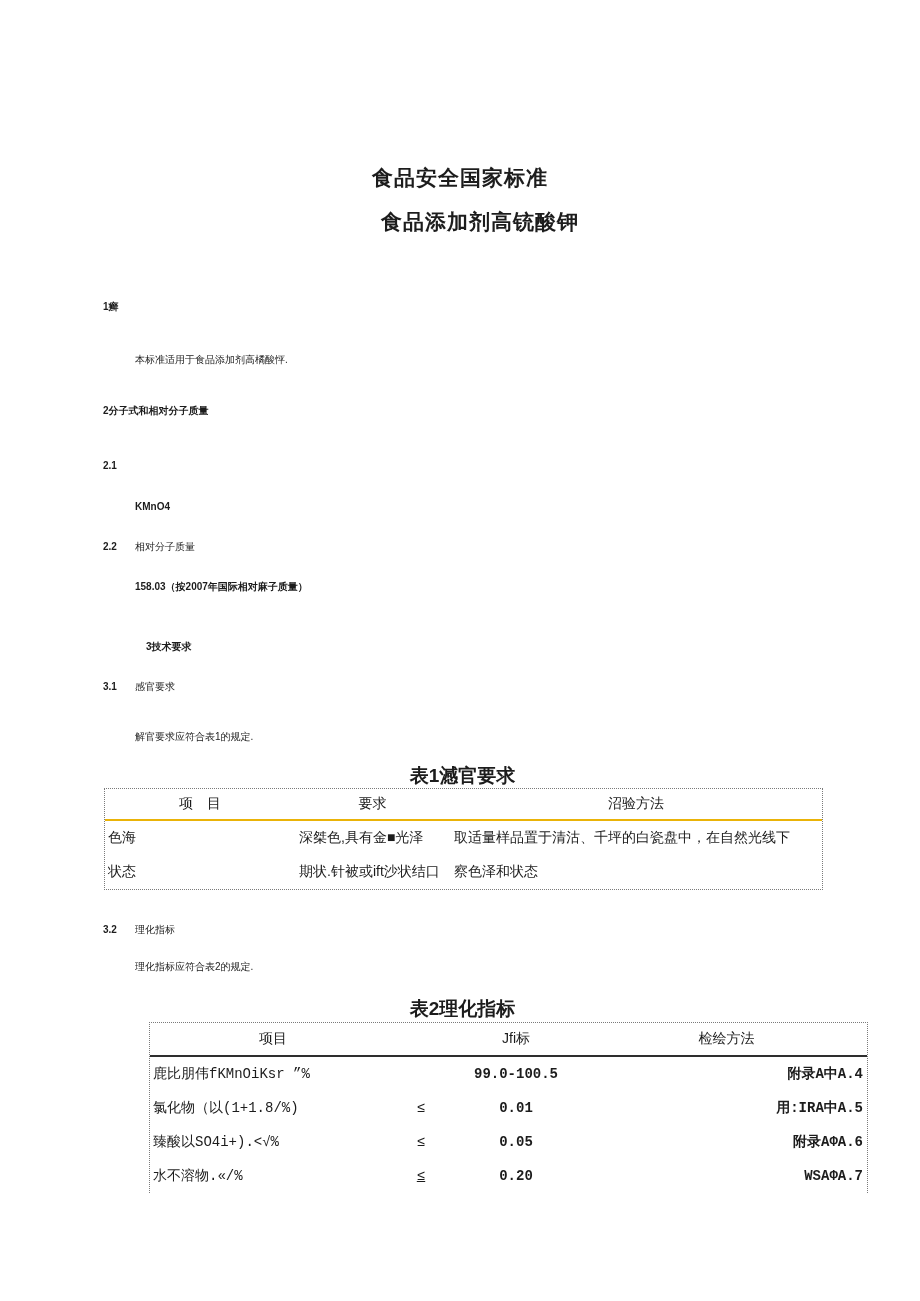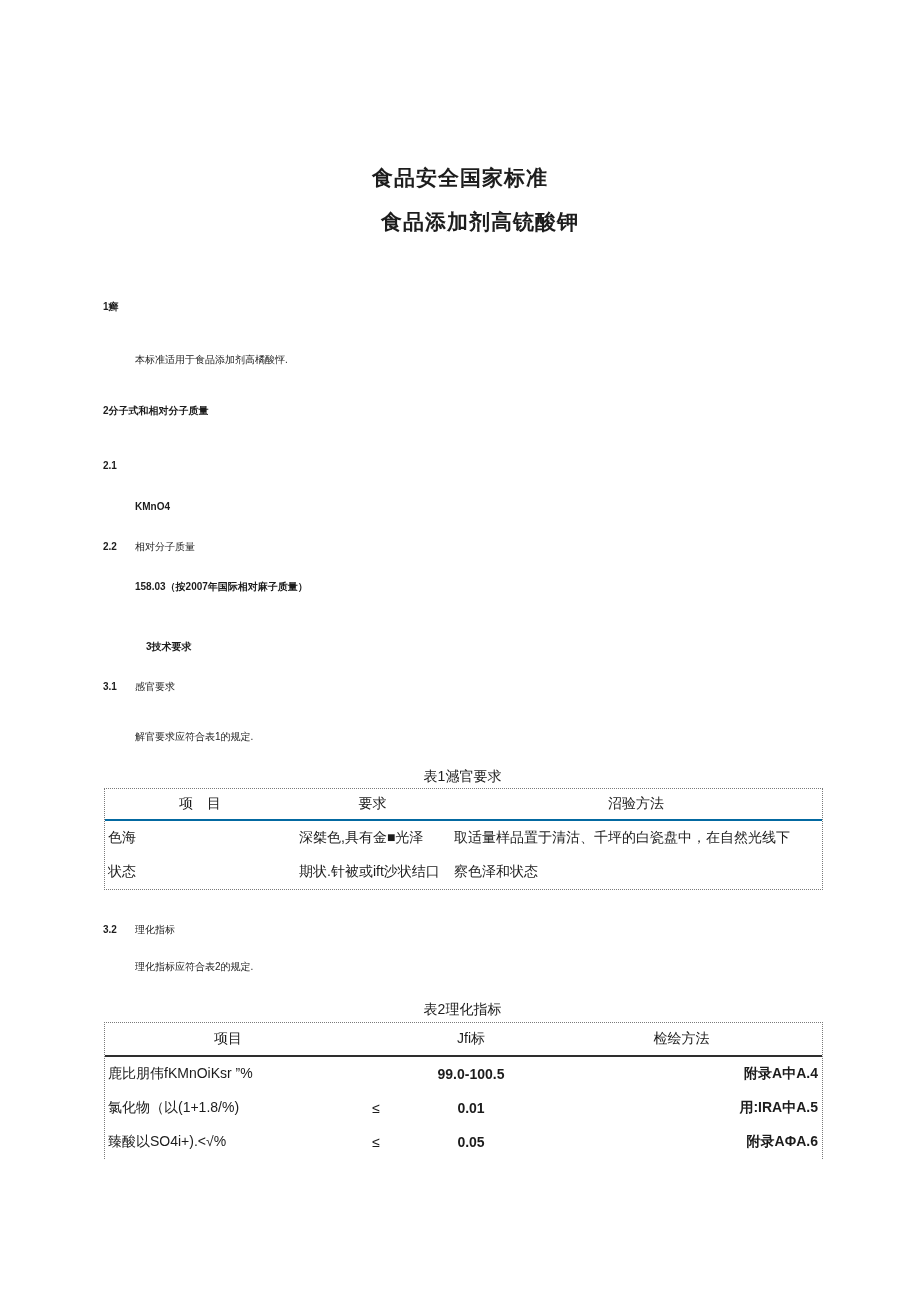--- a/index.html
+++ b/index.html
@@ -10,29 +10,29 @@
     color:#1c1c1c;
     position:relative;
     overflow:hidden;
   }
   .page { position:absolute; inset:0; background:#ffffff; }
   .line { position:absolute; white-space:nowrap; font-size:10px; line-height:20px; }
   .center { left:0; width:920px; text-align:center; }
   .ttl { font-size:21px; font-weight:bold; letter-spacing:1px; }
   .b { font-weight:bold; }
   .hnum { font-weight:bold; margin-right:18px; }
-  .caption { font-weight:400; font-size:14px; }
+  .caption { font-weight:700; font-size:19px; }
   .tblwrap { position:absolute; left:104px; width:717px; border:1px dotted #7a7a7a; }
   .tblwrap.noBottom { border-bottom:none; }
   table { border-collapse:collapse; width:100%; table-layout:fixed; font-size:14px; color:#1c1c1c; }
   td,th { padding:0 4px; font-weight:normal; vertical-align:middle; overflow:hidden; white-space:nowrap; }
-  .t1 th { height:30px; border-bottom:2px solid #0369a1; text-align:center; }
+  .t1 th { height:30px; border-bottom:2px solid #eab308; text-align:center; }
   .t1 td { height:34px; text-align:left; }
   .t2 th { height:32px; border-bottom:2px solid #2e2e2e; text-align:center; }
-  .t2 td { height:34px; }
+  .t2 td { height:34px;font-family:Liberation Mono, monospace; }
   .t2 .c-item { text-align:left; padding-left:3px; }
   .t2 .c-op { text-align:center; }
   .t2 .c-val { text-align:center; font-weight:bold; }
   .t2 .c-method { text-align:right; font-weight:600; }
   .t1 .c-item { padding-left:3px;margin-left:12px; }
   .u { text-decoration:underline; }
 </style>
 </head>
 <body>
 
@@ -96,21 +96,21 @@
   </div>
 
   <div class="line" style="left:103px; top:920px;">
     <span class="hnum">3.2</span><span>理化指标</span>
   </div>
 
   <div class="line" style="left:135px; top:957px;">理化指标应符合表2的规定.</div>
 
   <div class="line caption" style="left:104px; width:717px; text-align:center; top:999px;">表2理化指标</div>
 
-  <div class="tblwrap noBottom" style="top:1022px;">
+  <div class="tblwrap noBottom" style="top:1022px;margin-left:45px;">
     <table class="t2">
       <colgroup>
           <col style="width:246px">
           <col style="width:50px">
           <col style="width:140px">
           <col style="width:281px">
         </colgroup>
       <tbody>
           <tr>
         <th>项目</th>
@@ -129,17 +129,23 @@
         <td class="c-op">≤</td>
         <td class="c-val">0.01</td>
         <td class="c-method">用:IRA中A.5</td>
       </tr>
       <tr>
         <td class="c-item">臻酸以SO4i+).&lt;√%</td>
         <td class="c-op">≤</td>
         <td class="c-val">0.05</td>
         <td class="c-method">附录AΦA.6</td>
       </tr>
+      <tr>
+        <td class="c-item">水不溶物.«/%</td>
+        <td class="c-op u">≤</td>
+        <td class="c-val">0.20</td>
+        <td class="c-method">WSAΦA.7</td>
+      </tr>
     </tbody>
       </table>
   </div>
 
 </div>
 
 </body></html>

